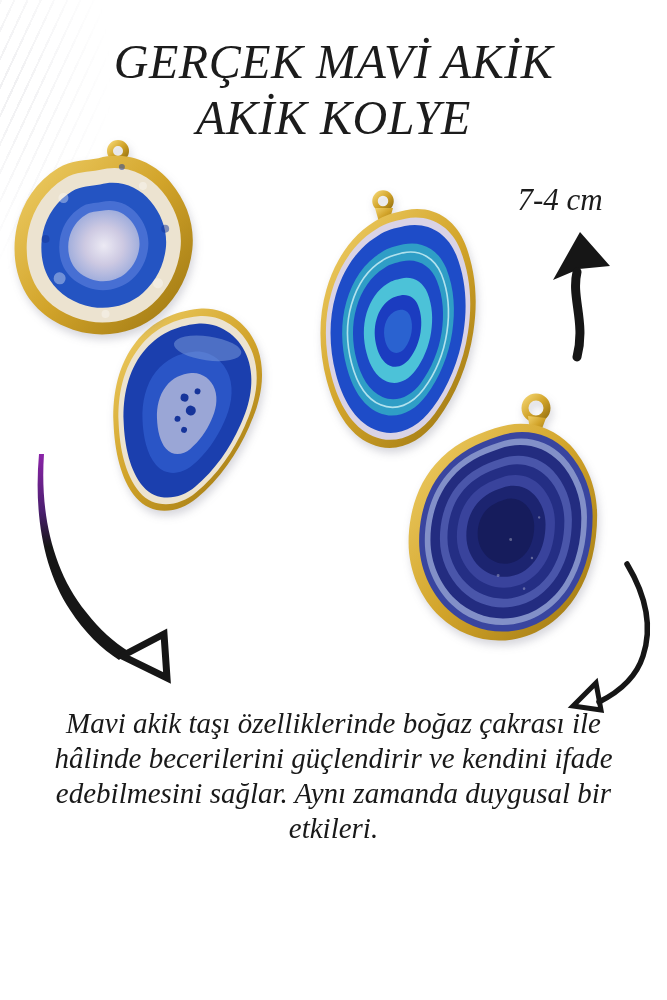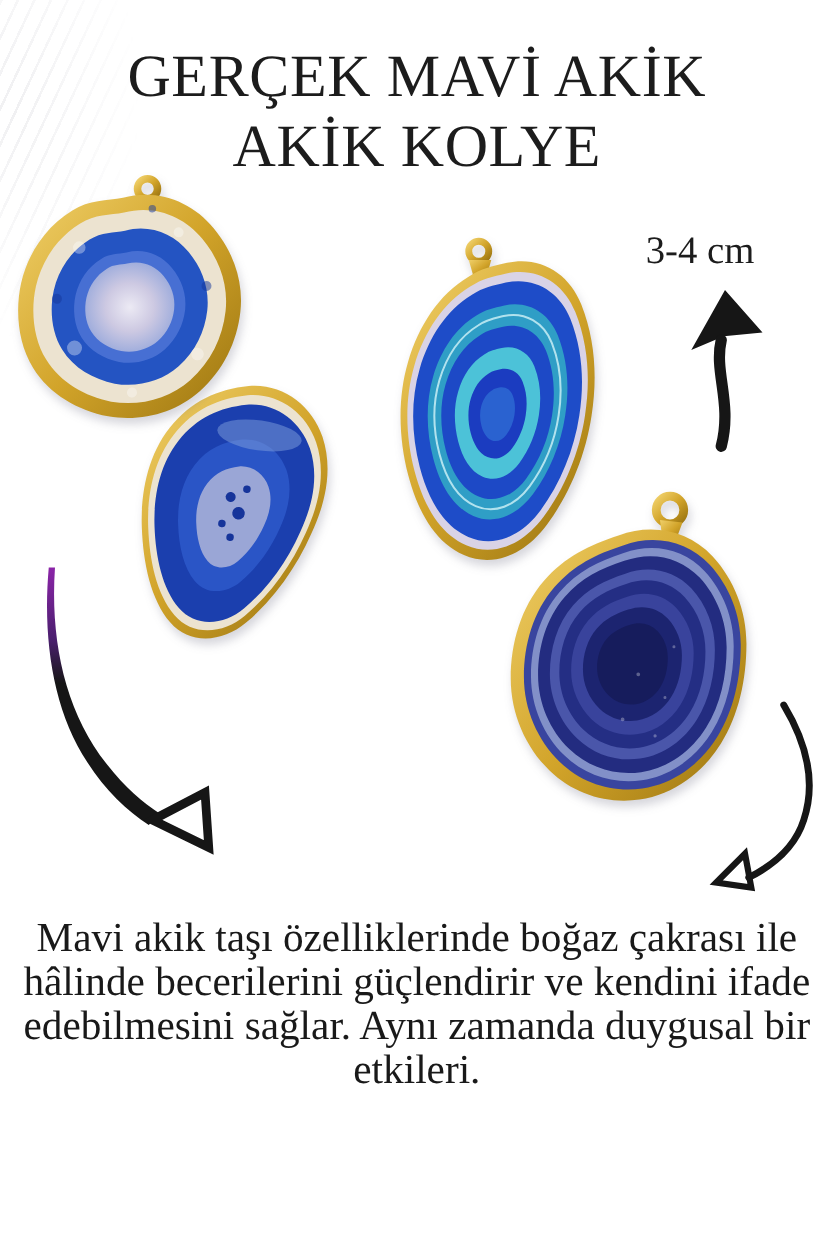--- a/index.html
+++ b/index.html
@@ -6,32 +6,32 @@
     --ink:#1c1c1c; --background:#ffffff;
     --gold-light:#f0d06a; --gold:#d2a42a; --gold-dark:#9a7410;
     --cream:#ece3d0; --blue:#2454c2; --blue-deep:#1b3fae; --royal-blue:#1e4cc8;
     --teal:#2f9ec6; --cyan:#4cc2d8; --navy:#1c2470; --navy-dark:#161c5c;
     --periwinkle:#9aa6d6; --lavender:#cdc9e2;
     --arrow-black:#161616; --arrow-purple:#8b24a8;
   }
   html,body{margin:0;padding:0;}
   body{width:667px;height:1000px;background:var(--background);
        font-family:"Liberation Serif","DejaVu Serif",serif;color:var(--ink);}
-  .poster{position:relative;width:667px;height:988px;overflow:hidden;background:var(--background);}
+  .poster{position:relative;width:667px;height:988px;overflow:hidden;background:var(--background);font-style:italic;}
   .texture{position:absolute;left:0;top:0;width:130px;height:280px;
     background:repeating-linear-gradient(115deg, rgba(140,140,155,.13) 0 2px, transparent 2px 12px);
     -webkit-mask-image:radial-gradient(130px 240px at 8% 30%, #000, transparent 78%);
     mask-image:radial-gradient(130px 240px at 8% 30%, #000, transparent 78%);
   }
   .title{position:absolute;top:34px;left:0;width:100%;text-align:center;
     font-size:48px;line-height:56px;letter-spacing:.5px;color:var(--ink);}
   .size-label{position:absolute;top:182px;left:465px;width:190px;text-align:center;
     font-size:31px;color:var(--ink);}
   .desc{position:absolute;top:706px;left:0;width:100%;text-align:center;
-    font-size:33px;line-height:35px;color:#191919;margin-top:28px;}
+    font-size:29px;line-height:35px;color:#191919;}
   .pendant{position:absolute;}
   .pendant svg{width:100%;height:100%;filter:drop-shadow(2px 5px 4px rgba(70,70,95,.22));}
   .p1{left:6px;top:136px;width:197px;height:205px;z-index:3;}
   .p2{left:98px;top:298px;width:177px;height:237px;z-index:2;}
   .p3{left:303px;top:186px;width:192px;height:272px;z-index:2;}
   .p4{left:390px;top:390px;width:228px;height:274px;z-index:3;}
   .arrow{position:absolute;z-index:4;}
   .a-up{left:542px;top:226px;width:78px;height:136px;}
   .a-left{left:28px;top:448px;width:150px;height:244px;}
   .a-right{left:563px;top:556px;width:100px;height:162px;}
@@ -169,21 +169,21 @@
           <circle cx="120" cy="150" r="1.5"></circle>
             <circle cx="140" cy="170" r="1.2"></circle>
           <circle cx="105" cy="185" r="1.5"></circle>
             <circle cx="150" cy="130" r="1.2"></circle>
             <circle cx="130" cy="200" r="1.3"></circle>
         </g>
       </g>
     </svg>
   </div>
 
-  <div class="size-label">3-4 cm</div>
+  <div class="size-label">7-4 cm</div>
 
   <svg class="arrow a-up" viewBox="0 0 78 136">
     <path d="M38 6 L11 54 L37 43 L68 40 Z" style="fill:var(--arrow-black)"></path>
     <path class="shaft" d="M35 46 C29 72 44 96 35 131" stroke-width="9"></path>
   </svg>
 
   <svg class="arrow a-left" viewBox="0 0 150 244">
     <defs>
       <linearGradient id="ga" x1="0" y1="0" x2="0" y2="1">
         <stop offset="0" style="stop-color:var(--arrow-purple)"></stop>

